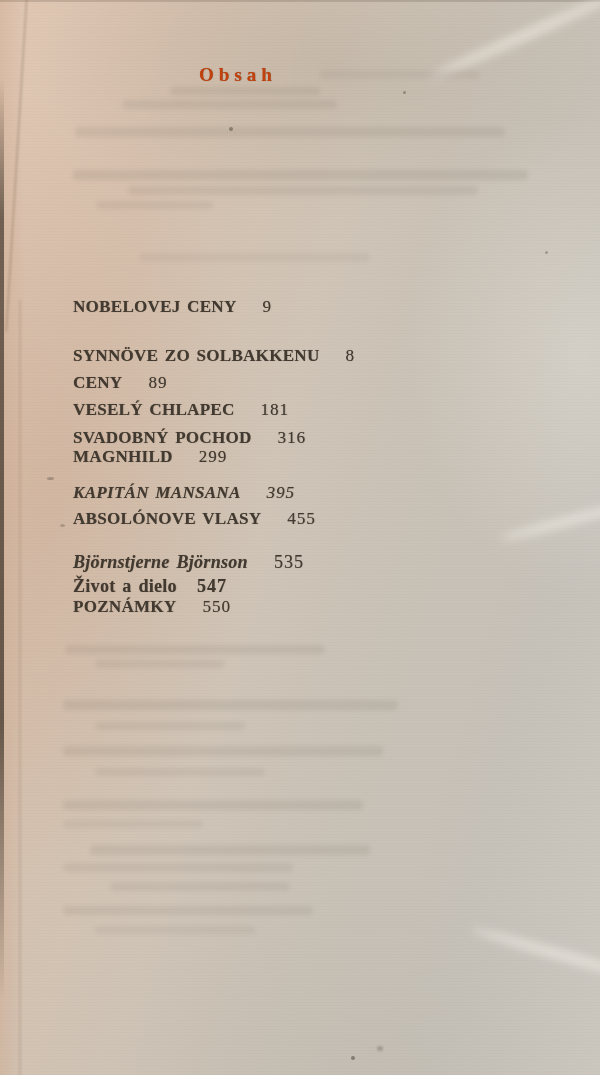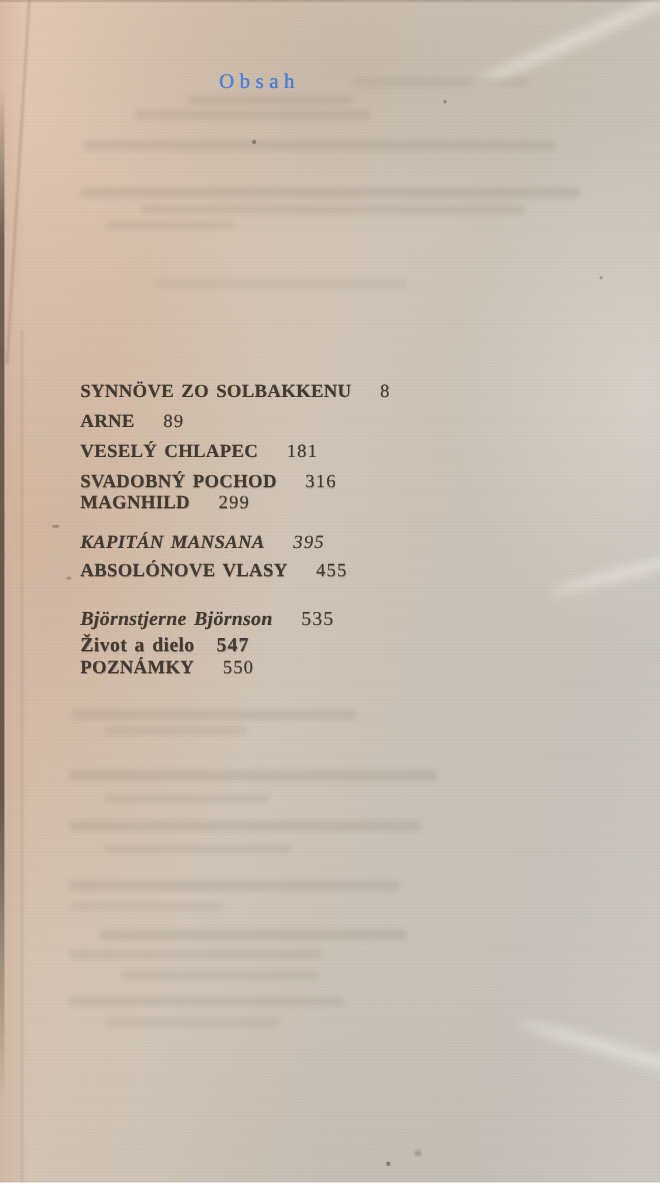--- a/index.html
+++ b/index.html
@@ -19,21 +19,21 @@
       repeating-linear-gradient(0deg, rgba(0,0,0,0.015) 0 1px, transparent 1px 3px),
       repeating-linear-gradient(90deg, rgba(255,255,255,0.025) 0 1px, transparent 1px 2px);
   }
   .abs{position:absolute;}
   .ghost{position:absolute;background:#6e6458;filter:blur(2.2px);border-radius:4px;}
   .sheen{position:absolute;background:rgba(247,244,237,0.55);filter:blur(5px);border-radius:50%;}
   .speck{position:absolute;background:#4e463c;border-radius:50%;}
   .crease{position:absolute;filter:blur(1px);}
   #title{
     position:absolute;left:199px;top:64px;
-    font-size:19px;font-weight:normal;letter-spacing:5px;color:#3b82f6;
+    font-size:19px;font-weight:bold;letter-spacing:5px;color:#c2410c;
     text-shadow:0.3px 0.3px 0.7px rgba(62,52,42,0.55);
   }
   #toc{position:absolute;left:73px;top:0;width:500px;color:#423a30;}
   .entry{position:absolute;left:0;width:500px;font-size:17px;font-weight:bold;
     letter-spacing:0.3px;word-spacing:2px;line-height:22px;
     text-shadow:0.3px 0.3px 0.7px rgba(62,52,42,0.5);}
   .entry .num{font-weight:normal;margin-left:26px;letter-spacing:1px;}
   .entry.italic-entry{font-style:italic;font-weight:600;font-size:18px;}
   .entry.italic-entry .num{font-style:normal;font-weight:normal;}
   .entry.bold-entry{font-size:18px;}
@@ -87,28 +87,31 @@
 <div class="speck" style="left:60px;top:524px;width:5px;height:3px;opacity:0.3;"></div>
 <div class="speck" style="left:545px;top:251px;width:3px;height:3px;opacity:0.35;"></div>
 <div class="speck" style="left:351px;top:1056px;width:4px;height:4px;opacity:0.55;"></div>
 <div class="speck" style="left:377px;top:1046px;width:6px;height:5px;opacity:0.3;filter:blur(1px);"></div>
 
 <div id="title">Obsah</div>
 
 <div id="toc">
 
   <div class="entry" style="top:296px;">
+    <div>
+      <span>NOBELOVEJ CENY</span><span class="num">9</span>
+    </div>
   </div>
 
   <div class="entry" style="top:345px;">
     <span>SYNNÖVE ZO SOLBAKKENU</span><span class="num">8</span>
   </div>
 
   <div class="entry" style="top:372px;">
-    <span>ARNE</span><span class="num">89</span>
+    <span>CENY</span><span class="num">89</span>
   </div>
 
   <div class="entry" style="top:399px;">
     <span>VESELÝ CHLAPEC</span><span class="num">181</span>
   </div>
 
   <div class="entry" style="top:427px;">
     <span>SVADOBNÝ POCHOD</span><span class="num">316</span>
   </div>
 

